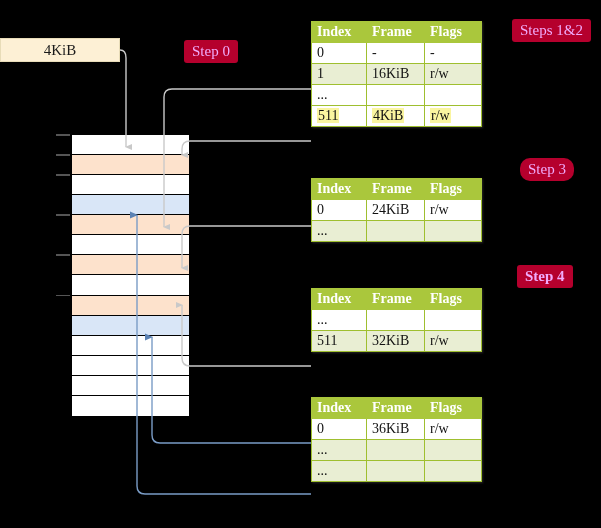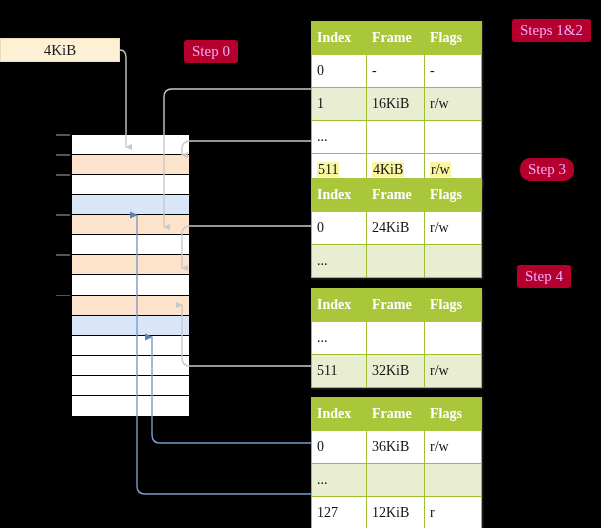--- a/index.html
+++ b/index.html
@@ -64,21 +64,21 @@
     position:absolute;
     border-collapse:collapse;
     font-size:14px;
     color:#111;
     background:#fff;
     box-shadow:1px 1px 2px rgba(255,255,255,.15);
   }
   .ptable td,.ptable th{
     border:1px solid #9fbf2f;
     padding:2px 5px;
-    height:33px;
+    height:21px;
     box-sizing:border-box;
     text-align:left;
     font-weight:normal;
     white-space:nowrap;
   }
   .ptable th{
     background:#aac73c;
     color:#ffffff;
     font-weight:bold;
     border:1px solid #aac73c;
@@ -152,21 +152,21 @@
       <path d="M311,443 L160,443 Q152,443 152,435 L152,403 L152,337" stroke="#7a9cc6" marker-end="url(#arrB)"></path>
 
       <path d="M311,494 L145,494 Q137,494 137,486 L137,215" stroke="#7a9cc6" marker-end="url(#arrB)"></path>
     </g>
   </svg>
 
   <div id="badge-layer">
       <div class="step-badge" style="left: 184px; top: 40px;">Step 0</div>
       <div class="step-badge" style="left: 512px; top: 19px;">Steps 1&amp;2</div>
       <div class="step-badge" style="left: 520px; top: 158px; border-radius: 10px;">Step 3</div>
-      <div class="step-badge" style="left: 517px; top: 265px;">Step 4</div>
+      <div class="step-badge" style="left: 517px; top: 265px; font-weight: bold;">Step 4</div>
     </div>
   <div id="table-layer">
       <table class="ptable" style="left: 311px; top: 21px;">
         <thead>
           <tr>
             <th class="col-index">Index</th>
             <th class="col-frame">Frame</th>
             <th class="col-flags">Flags</th>
           </tr>
         </thead>
@@ -246,25 +246,20 @@
         <tbody>
           <tr class="plain">
             <td class="col-index">0</td>
             <td class="col-frame">36KiB</td>
             <td class="col-flags">r/w</td>
           </tr>
           <tr class="alt">
             <td class="col-index">...</td>
             <td class="col-frame"></td>
             <td class="col-flags"></td>
-          </tr>
-          <tr class="plain">
-            <td class="col-index">127</td>
-            <td class="col-frame">12KiB</td>
-            <td class="col-flags">r</td>
           </tr>
           <tr class="alt">
             <td class="col-index">...</td>
             <td class="col-frame"></td>
             <td class="col-flags"></td>
           </tr>
         </tbody>
       </table>
     </div>
 

